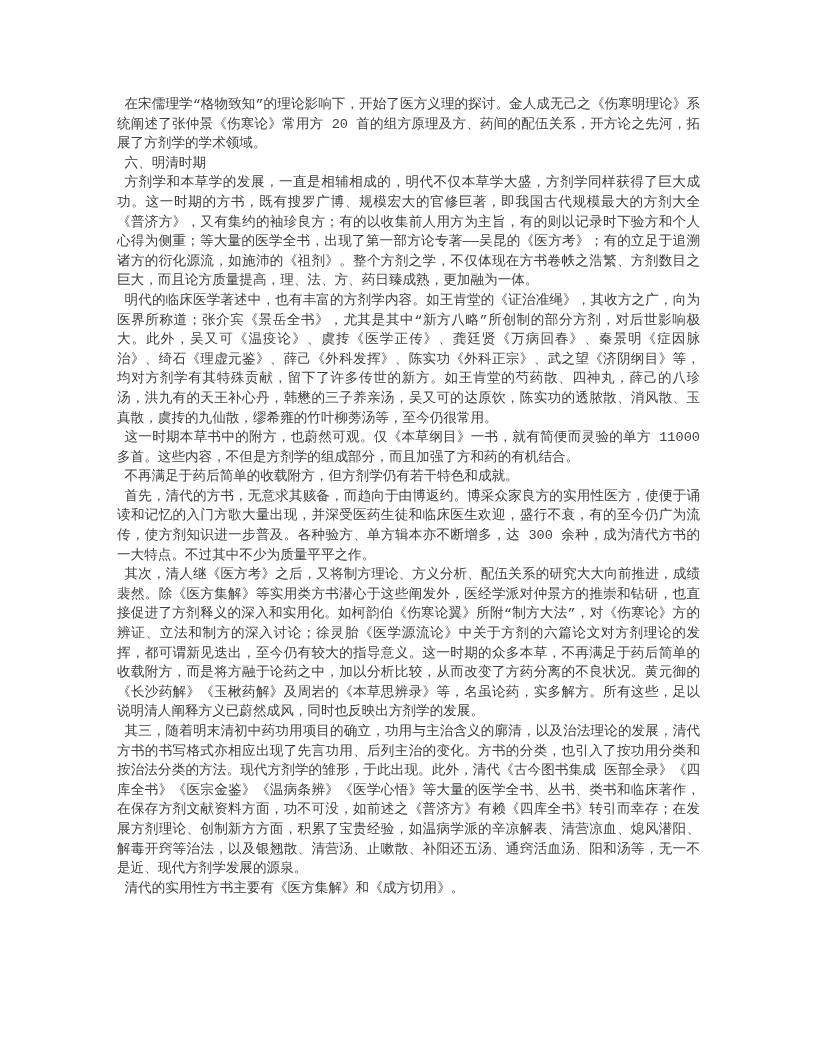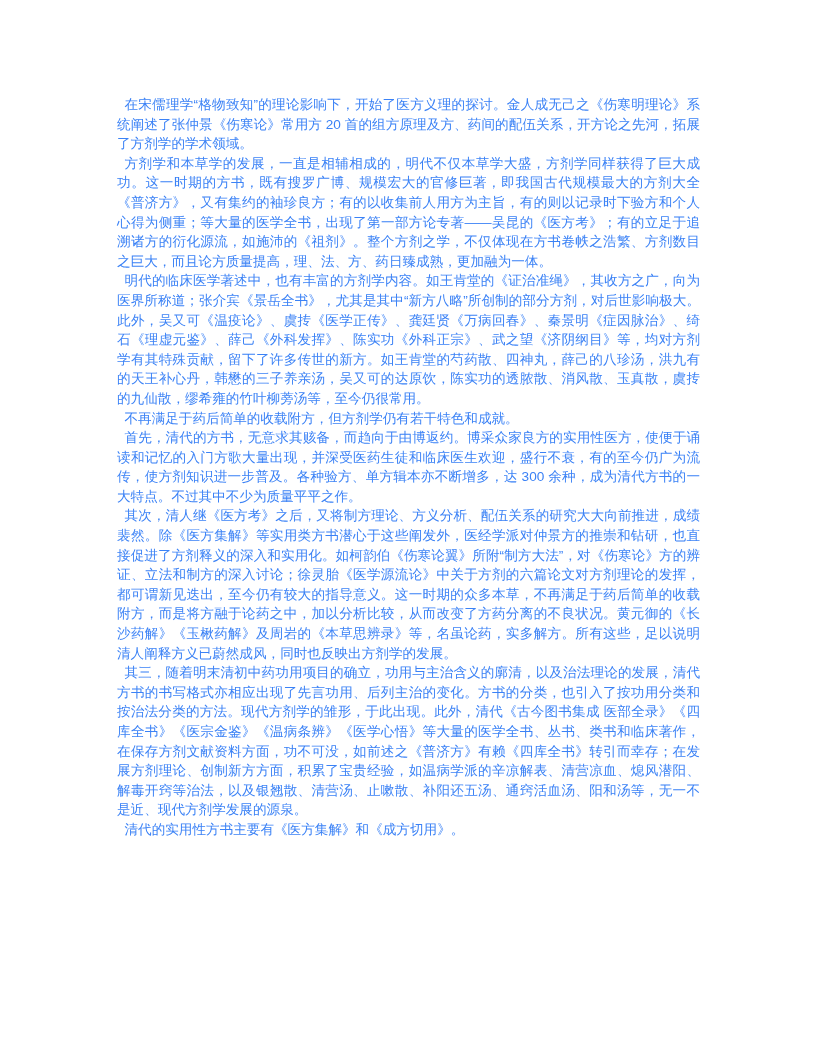--- a/index.html
+++ b/index.html
@@ -11,40 +11,42 @@
     width: 816px;
     height: 1056px;
     position: relative;
     overflow: hidden;
   }
   .page {
     position: absolute;
     left: 117px;
     top: 95px;
     width: 583px;
-    font-family: Liberation Sans, sans-serif;
+    font-family: Liberation Mono, monospace;
     font-size: 13.6px;
     line-height: 19.6px;
-    color: #3b82f6;
+    color: #404040;
     text-align: justify;
     text-justify: inter-character;
   }
   .page p {
     margin: 0;
     text-indent: 0.55em;
   }
   .page .heading {
     text-indent: 0.55em;
   }
 </style>
 </head>
 <body>
 
 <div class="page">
   <p>在宋儒理学“格物致知”的理论影响下，开始了医方义理的探讨。金人成无己之《伤寒明理论》系统阐述了张仲景《伤寒论》常用方 20 首的组方原理及方、药间的配伍关系，开方论之先河，拓展了方剂学的学术领域。</p>
+  <p class="heading">六、明清时期</p>
   <p>方剂学和本草学的发展，一直是相辅相成的，明代不仅本草学大盛，方剂学同样获得了巨大成功。这一时期的方书，既有搜罗广博、规模宏大的官修巨著，即我国古代规模最大的方剂大全《普济方》，又有集约的袖珍良方；有的以收集前人用方为主旨，有的则以记录时下验方和个人心得为侧重；等大量的医学全书，出现了第一部方论专著——吴昆的《医方考》；有的立足于追溯诸方的衍化源流，如施沛的《祖剂》。整个方剂之学，不仅体现在方书卷帙之浩繁、方剂数目之巨大，而且论方质量提高，理、法、方、药日臻成熟，更加融为一体。</p>
   <p>明代的临床医学著述中，也有丰富的方剂学内容。如王肯堂的《证治准绳》，其收方之广，向为医界所称道；张介宾《景岳全书》，尤其是其中“新方八略”所创制的部分方剂，对后世影响极大。此外，吴又可《温疫论》、虞抟《医学正传》、龚廷贤《万病回春》、秦景明《症因脉治》、绮石《理虚元鉴》、薛己《外科发挥》、陈实功《外科正宗》、武之望《济阴纲目》等，均对方剂学有其特殊贡献，留下了许多传世的新方。如王肯堂的芍药散、四神丸，薛己的八珍汤，洪九有的天王补心丹，韩懋的三子养亲汤，吴又可的达原饮，陈实功的透脓散、消风散、玉真散，虞抟的九仙散，缪希雍的竹叶柳蒡汤等，至今仍很常用。</p>
+  <p>这一时期本草书中的附方，也蔚然可观。仅《本草纲目》一书，就有简便而灵验的单方 11000 多首。这些内容，不但是方剂学的组成部分，而且加强了方和药的有机结合。</p>
   <p>不再满足于药后简单的收载附方，但方剂学仍有若干特色和成就。</p>
   <p>首先，清代的方书，无意求其赅备，而趋向于由博返约。博采众家良方的实用性医方，使便于诵读和记忆的入门方歌大量出现，并深受医药生徒和临床医生欢迎，盛行不衰，有的至今仍广为流传，使方剂知识进一步普及。各种验方、单方辑本亦不断增多，达 300 余种，成为清代方书的一大特点。不过其中不少为质量平平之作。</p>
   <p>其次，清人继《医方考》之后，又将制方理论、方义分析、配伍关系的研究大大向前推进，成绩裴然。除《医方集解》等实用类方书潜心于这些阐发外，医经学派对仲景方的推崇和钻研，也直接促进了方剂释义的深入和实用化。如柯韵伯《伤寒论翼》所附“制方大法”，对《伤寒论》方的辨证、立法和制方的深入讨论；徐灵胎《医学源流论》中关于方剂的六篇论文对方剂理论的发挥，都可谓新见迭出，至今仍有较大的指导意义。这一时期的众多本草，不再满足于药后简单的收载附方，而是将方融于论药之中，加以分析比较，从而改变了方药分离的不良状况。黄元御的《长沙药解》《玉楸药解》及周岩的《本草思辨录》等，名虽论药，实多解方。所有这些，足以说明清人阐释方义已蔚然成风，同时也反映出方剂学的发展。</p>
   <p>其三，随着明末清初中药功用项目的确立，功用与主治含义的廓清，以及治法理论的发展，清代方书的书写格式亦相应出现了先言功用、后列主治的变化。方书的分类，也引入了按功用分类和按治法分类的方法。现代方剂学的雏形，于此出现。此外，清代《古今图书集成 医部全录》《四库全书》《医宗金鉴》《温病条辨》《医学心悟》等大量的医学全书、丛书、类书和临床著作，在保存方剂文献资料方面，功不可没，如前述之《普济方》有赖《四库全书》转引而幸存；在发展方剂理论、创制新方方面，积累了宝贵经验，如温病学派的辛凉解表、清营凉血、熄风潜阳、解毒开窍等治法，以及银翘散、清营汤、止嗽散、补阳还五汤、通窍活血汤、阳和汤等，无一不是近、现代方剂学发展的源泉。</p>
   <p>清代的实用性方书主要有《医方集解》和《成方切用》。</p>
 </div>
 
 </body></html>

